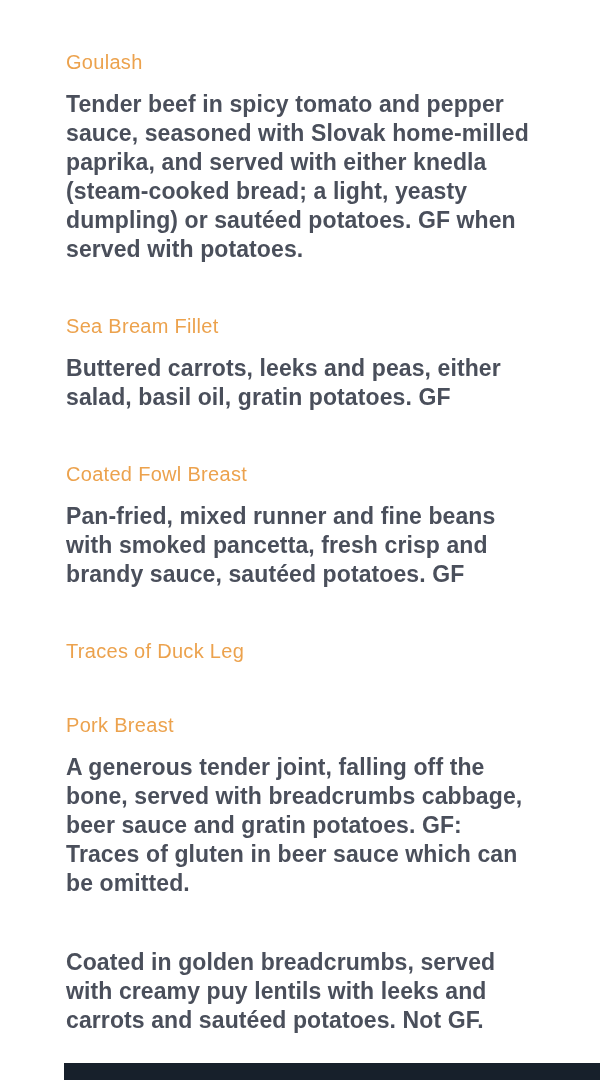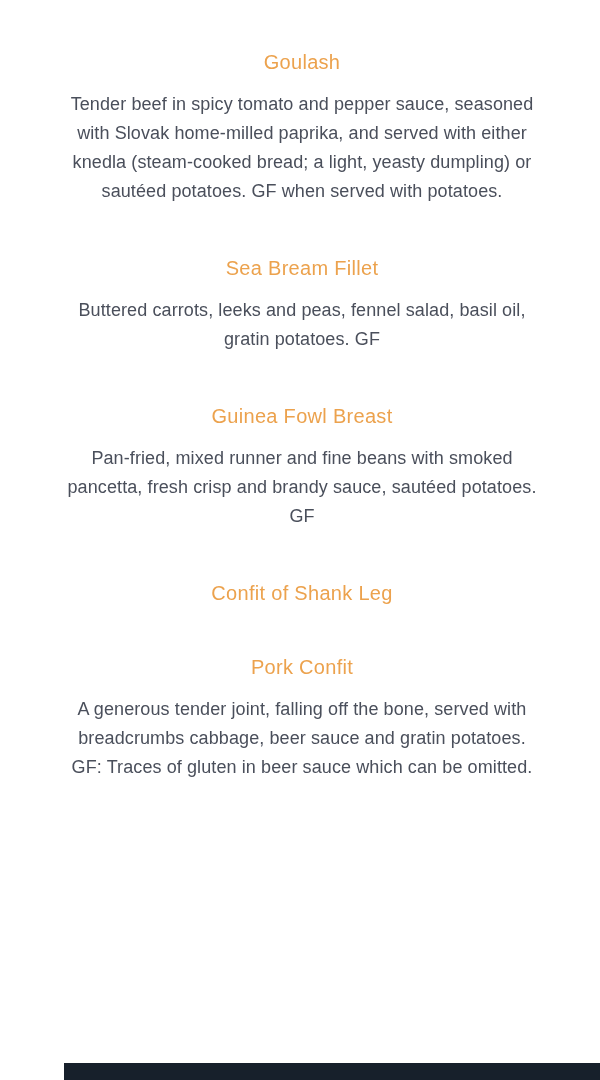--- a/index.html
+++ b/index.html
@@ -13,37 +13,36 @@
   body {
     width: 600px;
     height: 1080px;
     background: var(--bg);
     font-family: "Liberation Sans", "DejaVu Sans", sans-serif;
     position: relative;
     overflow: hidden;
   }
   .menu-wrap {
     padding: 50px 62px 0 66px;
-    text-align: center;
   }
   .menu-item {
     margin-bottom: 50px;
   }
   .dish-name {
     color: var(--accent);
     font-size: 20px;
     font-weight: 500;
     line-height: 24px;
     letter-spacing: 0.3px;
     margin-bottom: 16px;
   }
   .dish-desc {
     color: var(--text);
-    font-size: 18px;
-    font-weight: 400;
+    font-size: 23px;
+    font-weight: 700;
     line-height: 29px;
     letter-spacing: 0.1px;
     max-width: 474px;
   }
   .footer-bar {
     position: absolute;
     bottom: 0;
     left: 64px;
     right: 0;
     height: 17px;
@@ -55,35 +54,36 @@
 
 <main class="menu-wrap">
 
   <section class="menu-item">
     <h3 class="dish-name">Goulash</h3>
     <p class="dish-desc">Tender beef in spicy tomato and pepper sauce, seasoned with Slovak home-milled paprika, and served with either knedla (steam-cooked bread; a light, yeasty dumpling) or sautéed potatoes. GF when served with potatoes.</p>
   </section>
 
   <section class="menu-item">
     <h3 class="dish-name">Sea Bream Fillet</h3>
-    <p class="dish-desc">Buttered carrots, leeks and peas, fennel salad, basil oil, gratin potatoes. GF</p>
+    <p class="dish-desc">Buttered carrots, leeks and peas, either salad, basil oil, gratin potatoes. GF</p>
   </section>
 
   <section class="menu-item">
-    <h3 class="dish-name">Guinea Fowl Breast</h3>
+    <h3 class="dish-name">Coated Fowl Breast</h3>
     <p class="dish-desc">Pan-fried, mixed runner and fine beans with smoked pancetta, fresh crisp and brandy sauce, sautéed potatoes. GF</p>
   </section>
 
   <section class="menu-item">
-    <h3 class="dish-name">Confit of Shank Leg</h3>
+    <h3 class="dish-name">Traces of Duck Leg</h3>
   </section>
 
   <section class="menu-item">
-    <h3 class="dish-name">Pork Confit</h3>
+    <h3 class="dish-name">Pork Breast</h3>
     <p class="dish-desc">A generous tender joint, falling off the bone, served with breadcrumbs cabbage, beer sauce and gratin potatoes. GF: Traces of gluten in beer sauce which can be omitted.</p>
   </section>
 
   <section class="menu-item">
+    <p class="dish-desc">Coated in golden breadcrumbs, served with creamy puy lentils with leeks and carrots and sautéed potatoes. Not GF.</p>
   </section>
 
 </main>
 
 <div class="footer-bar"></div>
 
 </body></html>

